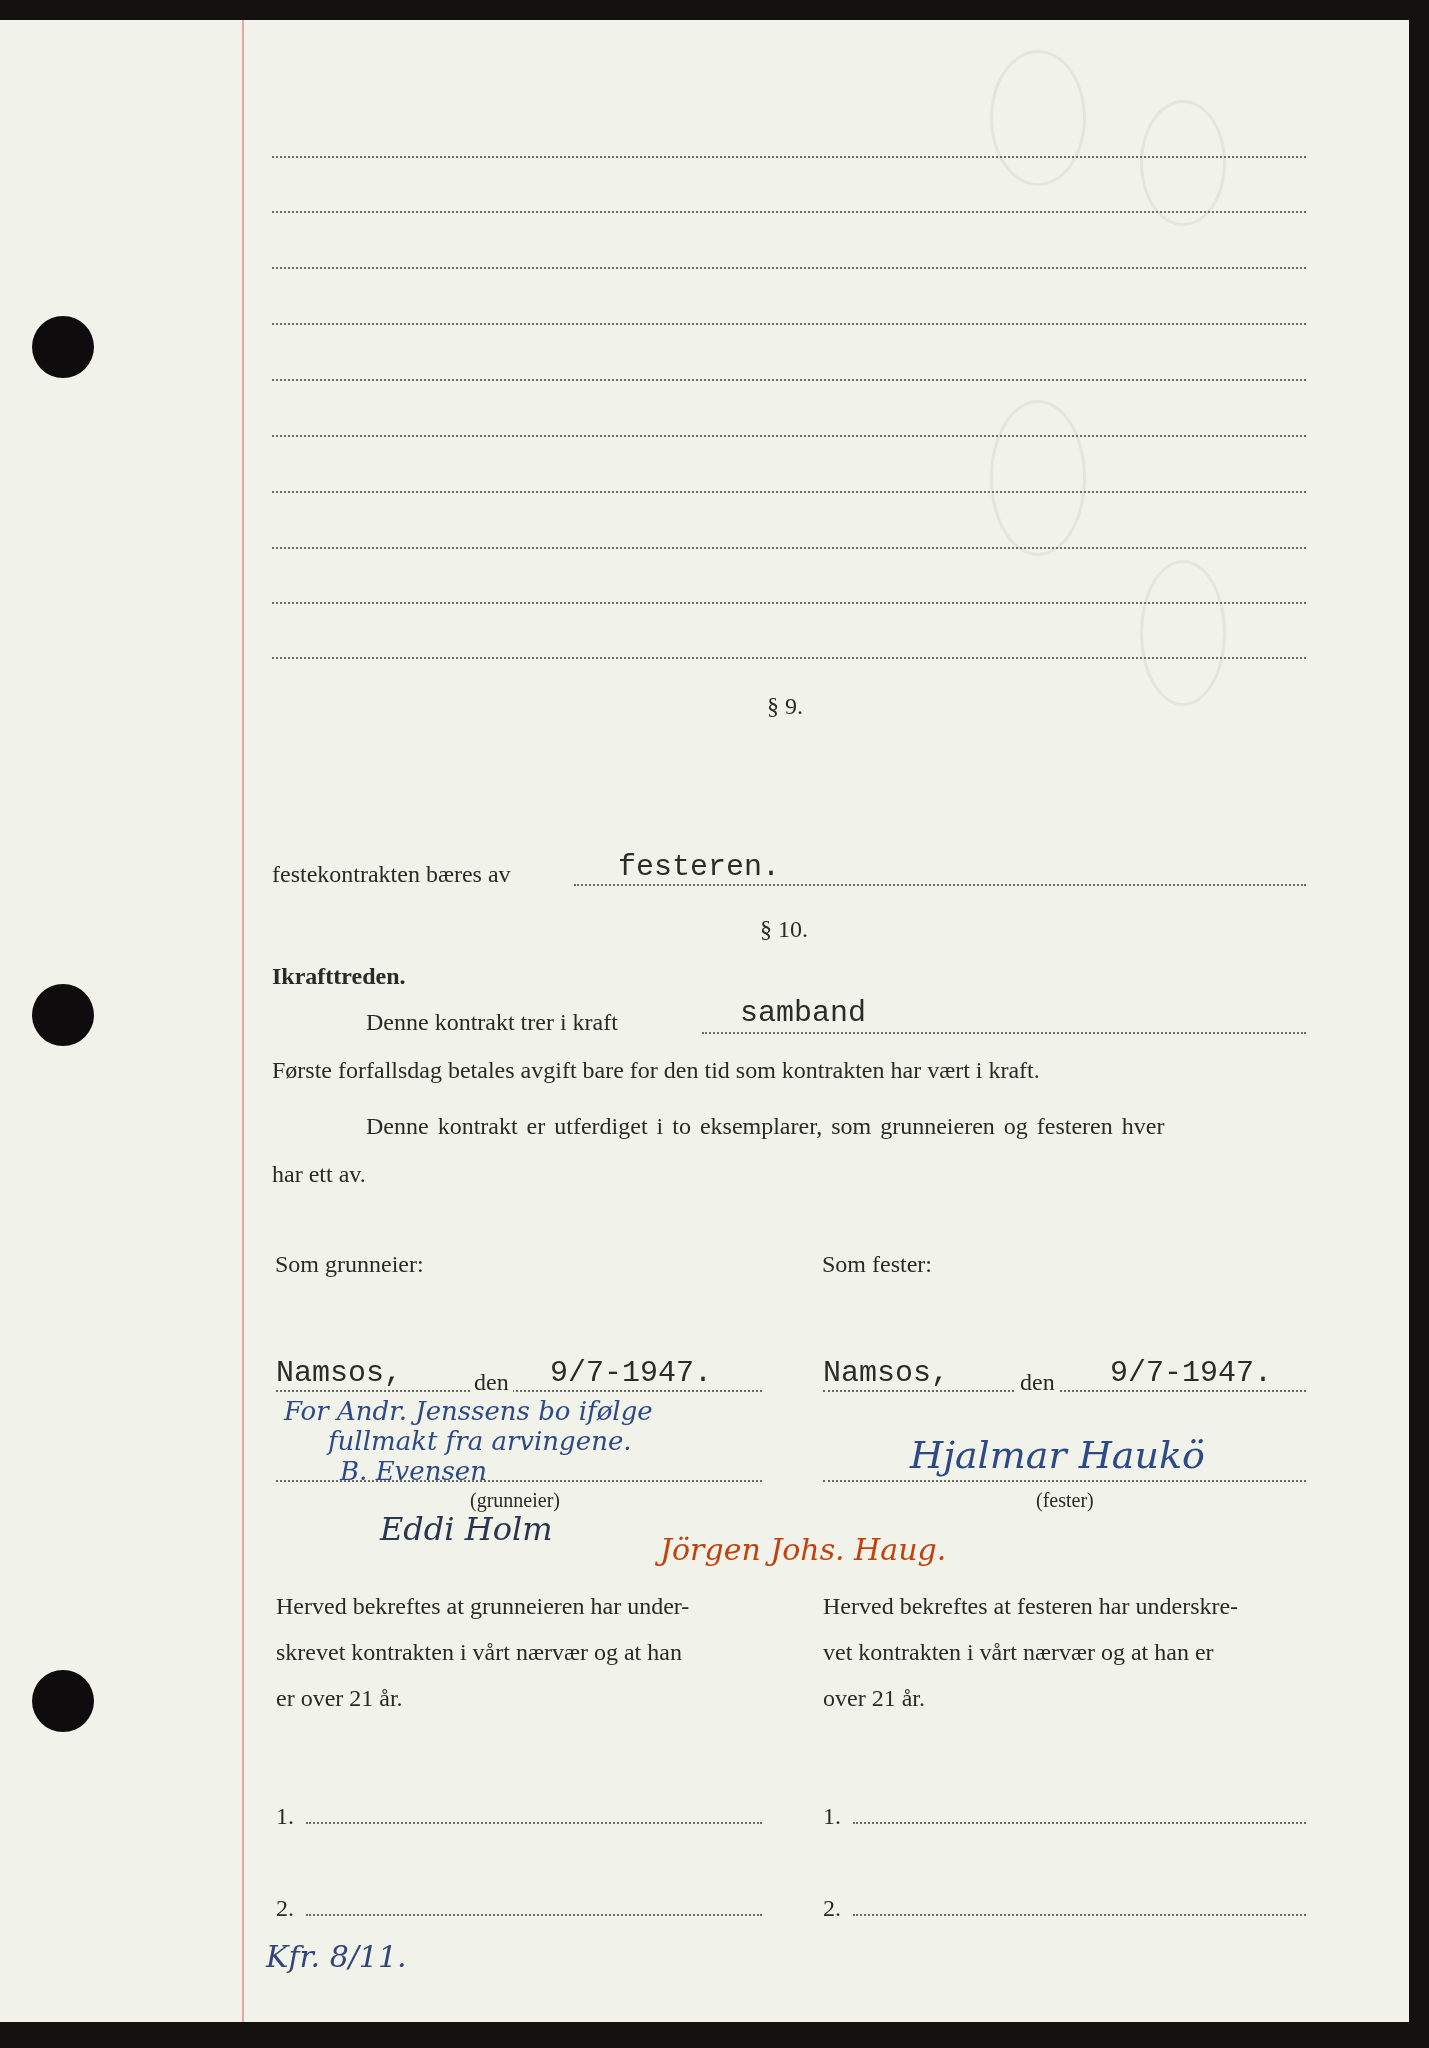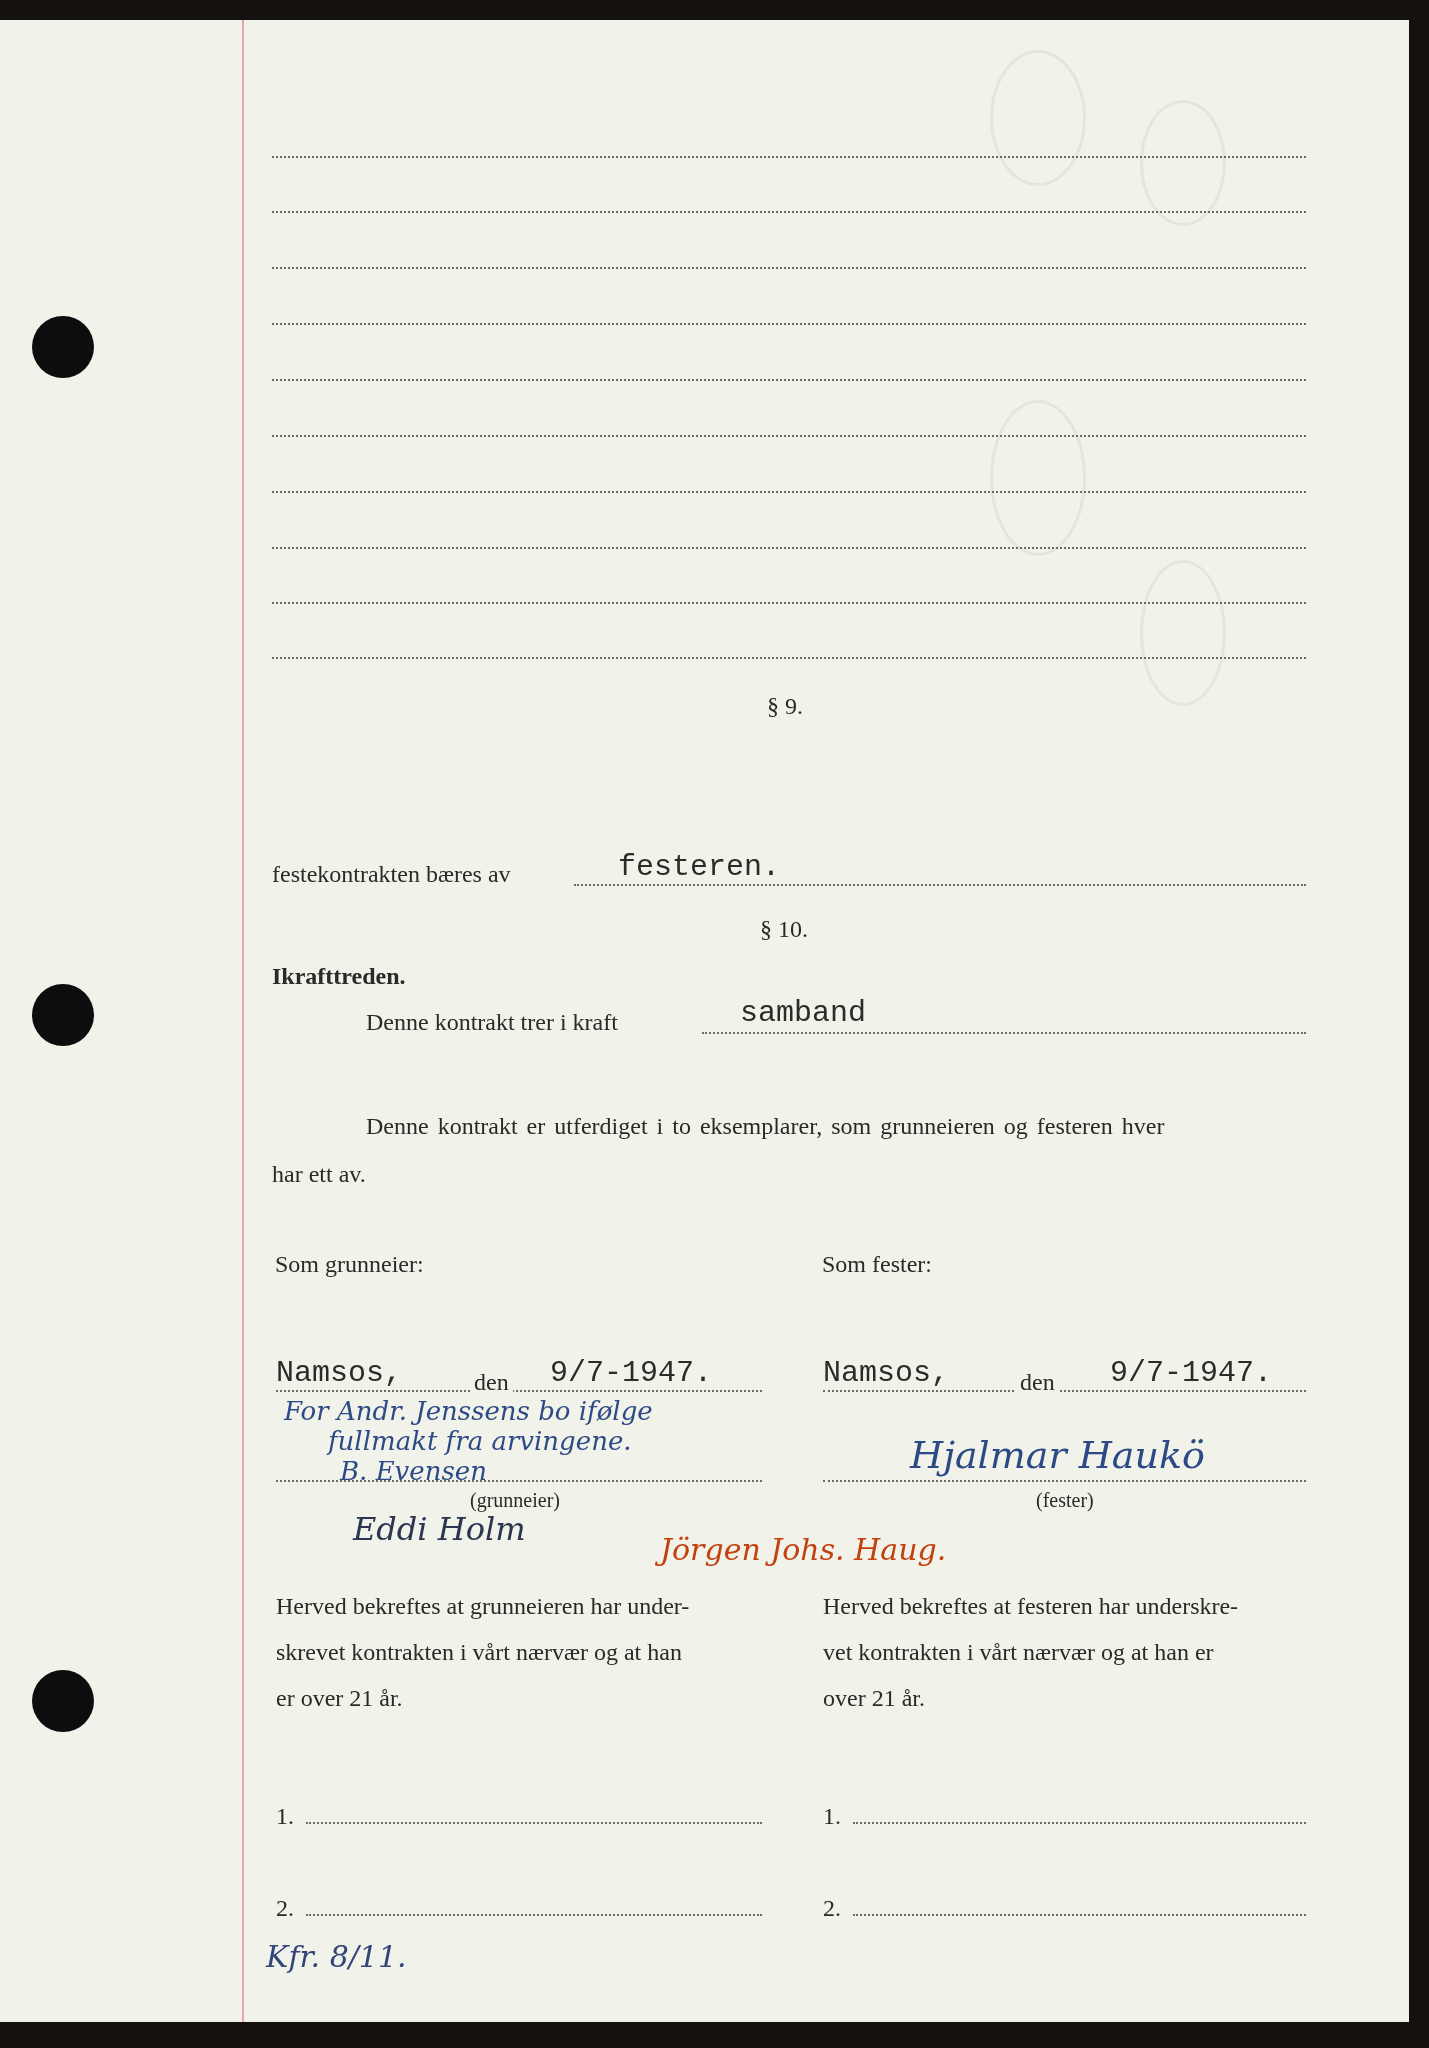--- a/index.html
+++ b/index.html
@@ -76,34 +76,35 @@
   <div class="t" style="left:767px; top:672px;">§ 9.</div>
   <div class="t" style="left:272px; top:840px;">festekontrakten bæres av</div>
   <div class="dotline" style="left:574px; top:864px; width:732px;"></div>
   <div class="tw" style="left:618px; top:830px;">festeren.</div>
 
   <div class="t" style="left:760px; top:895px;">§ 10.</div>
   <div class="t bold" style="left:272px; top:942px;">Ikrafttreden.</div>
   <div class="t" style="left:366px; top:988px;">Denne kontrakt trer i kraft</div>
   <div class="dotline" style="left:702px; top:1012px; width:604px;"></div>
   <div class="tw" style="left:740px; top:976px;">samband</div>
+  <div class="t" style="left:272px; top:1036px;">Første forfallsdag betales avgift bare for den tid som kontrakten har vært i kraft.</div>
   <div class="t" style="left:366px; top:1092px; word-spacing:3px;">Denne kontrakt er utferdiget i to eksemplarer, som grunneieren og festeren hver</div>
   <div class="t" style="left:272px; top:1140px;">har ett av.</div>
 
   <div class="t" style="left:275px; top:1230px;">Som grunneier:</div>
   <div class="tw" style="left:276px; top:1336px;">Namsos,</div>
   <div class="dotline" style="left:276px; top:1370px; width:486px;"></div>
   <div class="t" style="left:470px; top:1348px; background:#f1f2ea; padding:0 4px;">den</div>
   <div class="tw" style="left:550px; top:1336px;">9/7-1947.</div>
   <div class="hand" style="left:284px; top:1376px;">For Andr. Jenssens bo ifølge</div>
   <div class="hand" style="left:328px; top:1406px;">fullmakt fra arvingene.</div>
   <div class="hand" style="left:340px; top:1436px;">B. Evensen</div>
   <div class="dotline" style="left:276px; top:1460px; width:486px;"></div>
   <div class="t small" style="left:470px; top:1466px;">(grunneier)</div>
-  <div class="hand dark" style="left:353px; top:1494px;text-align:right;">Eddi Holm</div>
+  <div class="hand dark" style="left:380px; top:1494px;text-align:right;">Eddi Holm</div>
   <div class="hand" style="left:660px; top:1498px; color:#c2410c; font-size:30px;margin-top:17px;">Jörgen Johs. Haug.</div>
 
   <div class="t" style="left:276px; top:1572px;">Herved bekreftes at grunneieren har under-</div>
   <div class="t" style="left:276px; top:1618px;">skrevet kontrakten i vårt nærvær og at han</div>
   <div class="t" style="left:276px; top:1664px;">er over 21 år.</div>
 
   <div class="t" style="left:276px; top:1782px;">1.</div>
   <div class="dotline" style="left:306px; top:1802px; width:456px;"></div>
   <div class="t" style="left:276px; top:1874px;">2.</div>
   <div class="dotline" style="left:306px; top:1894px; width:456px;"></div>

